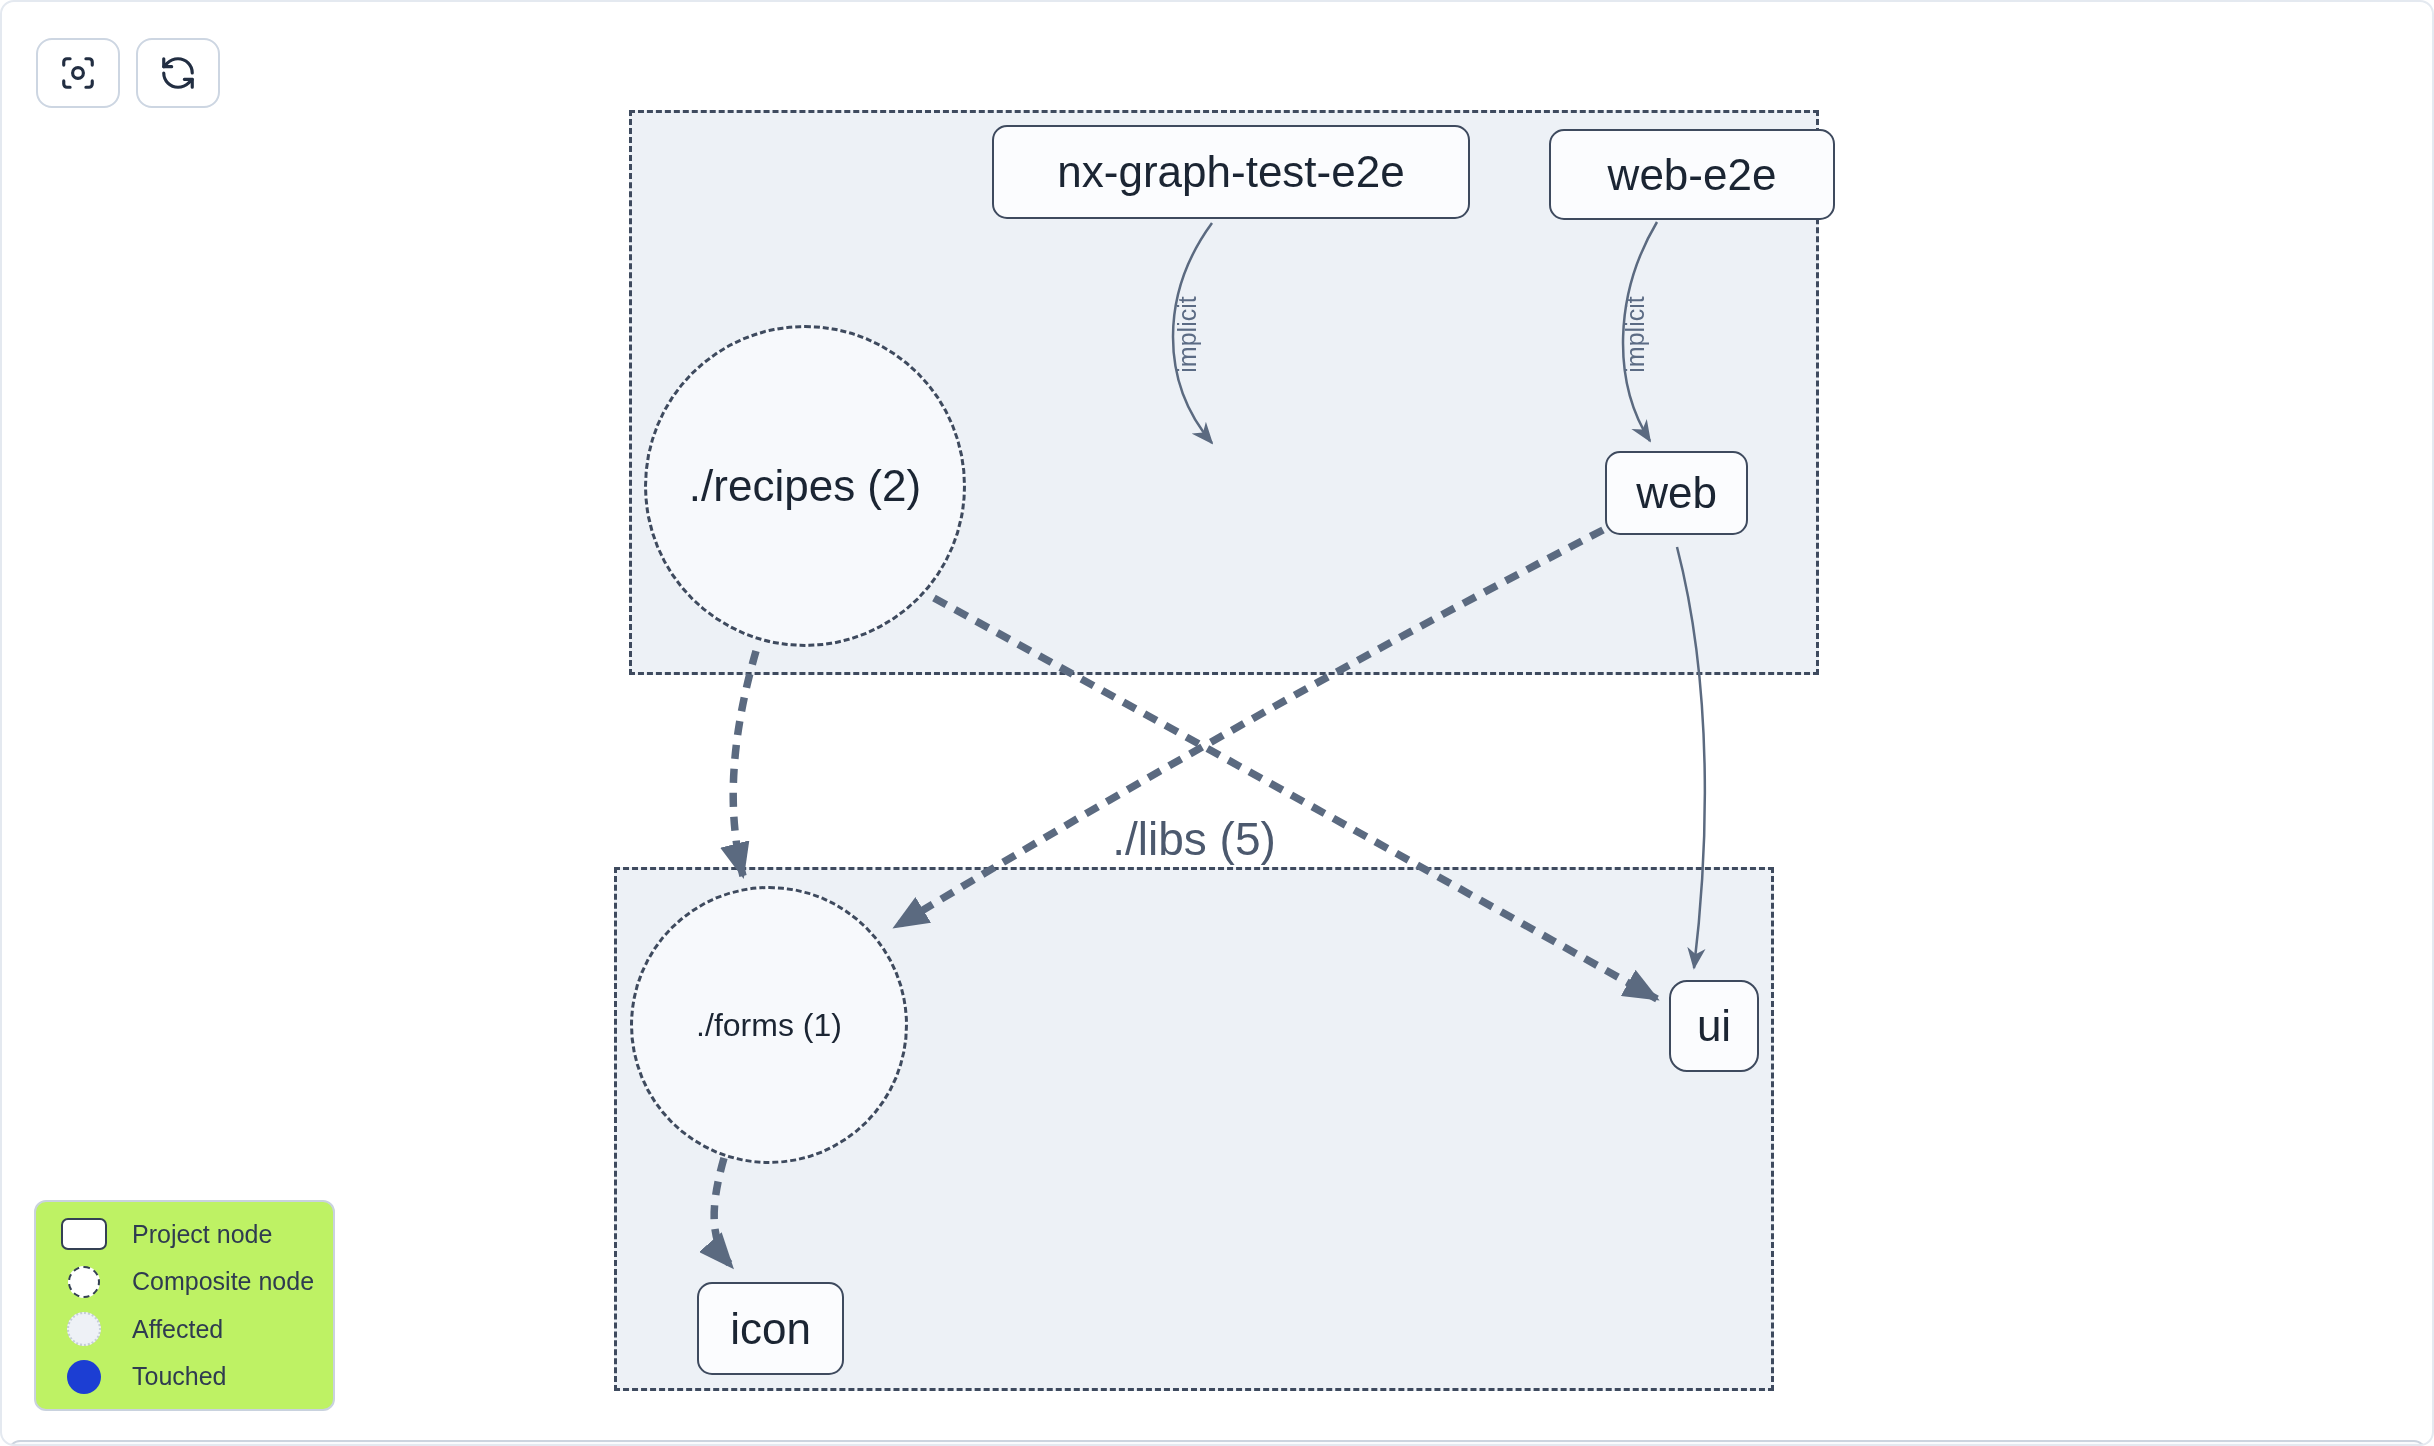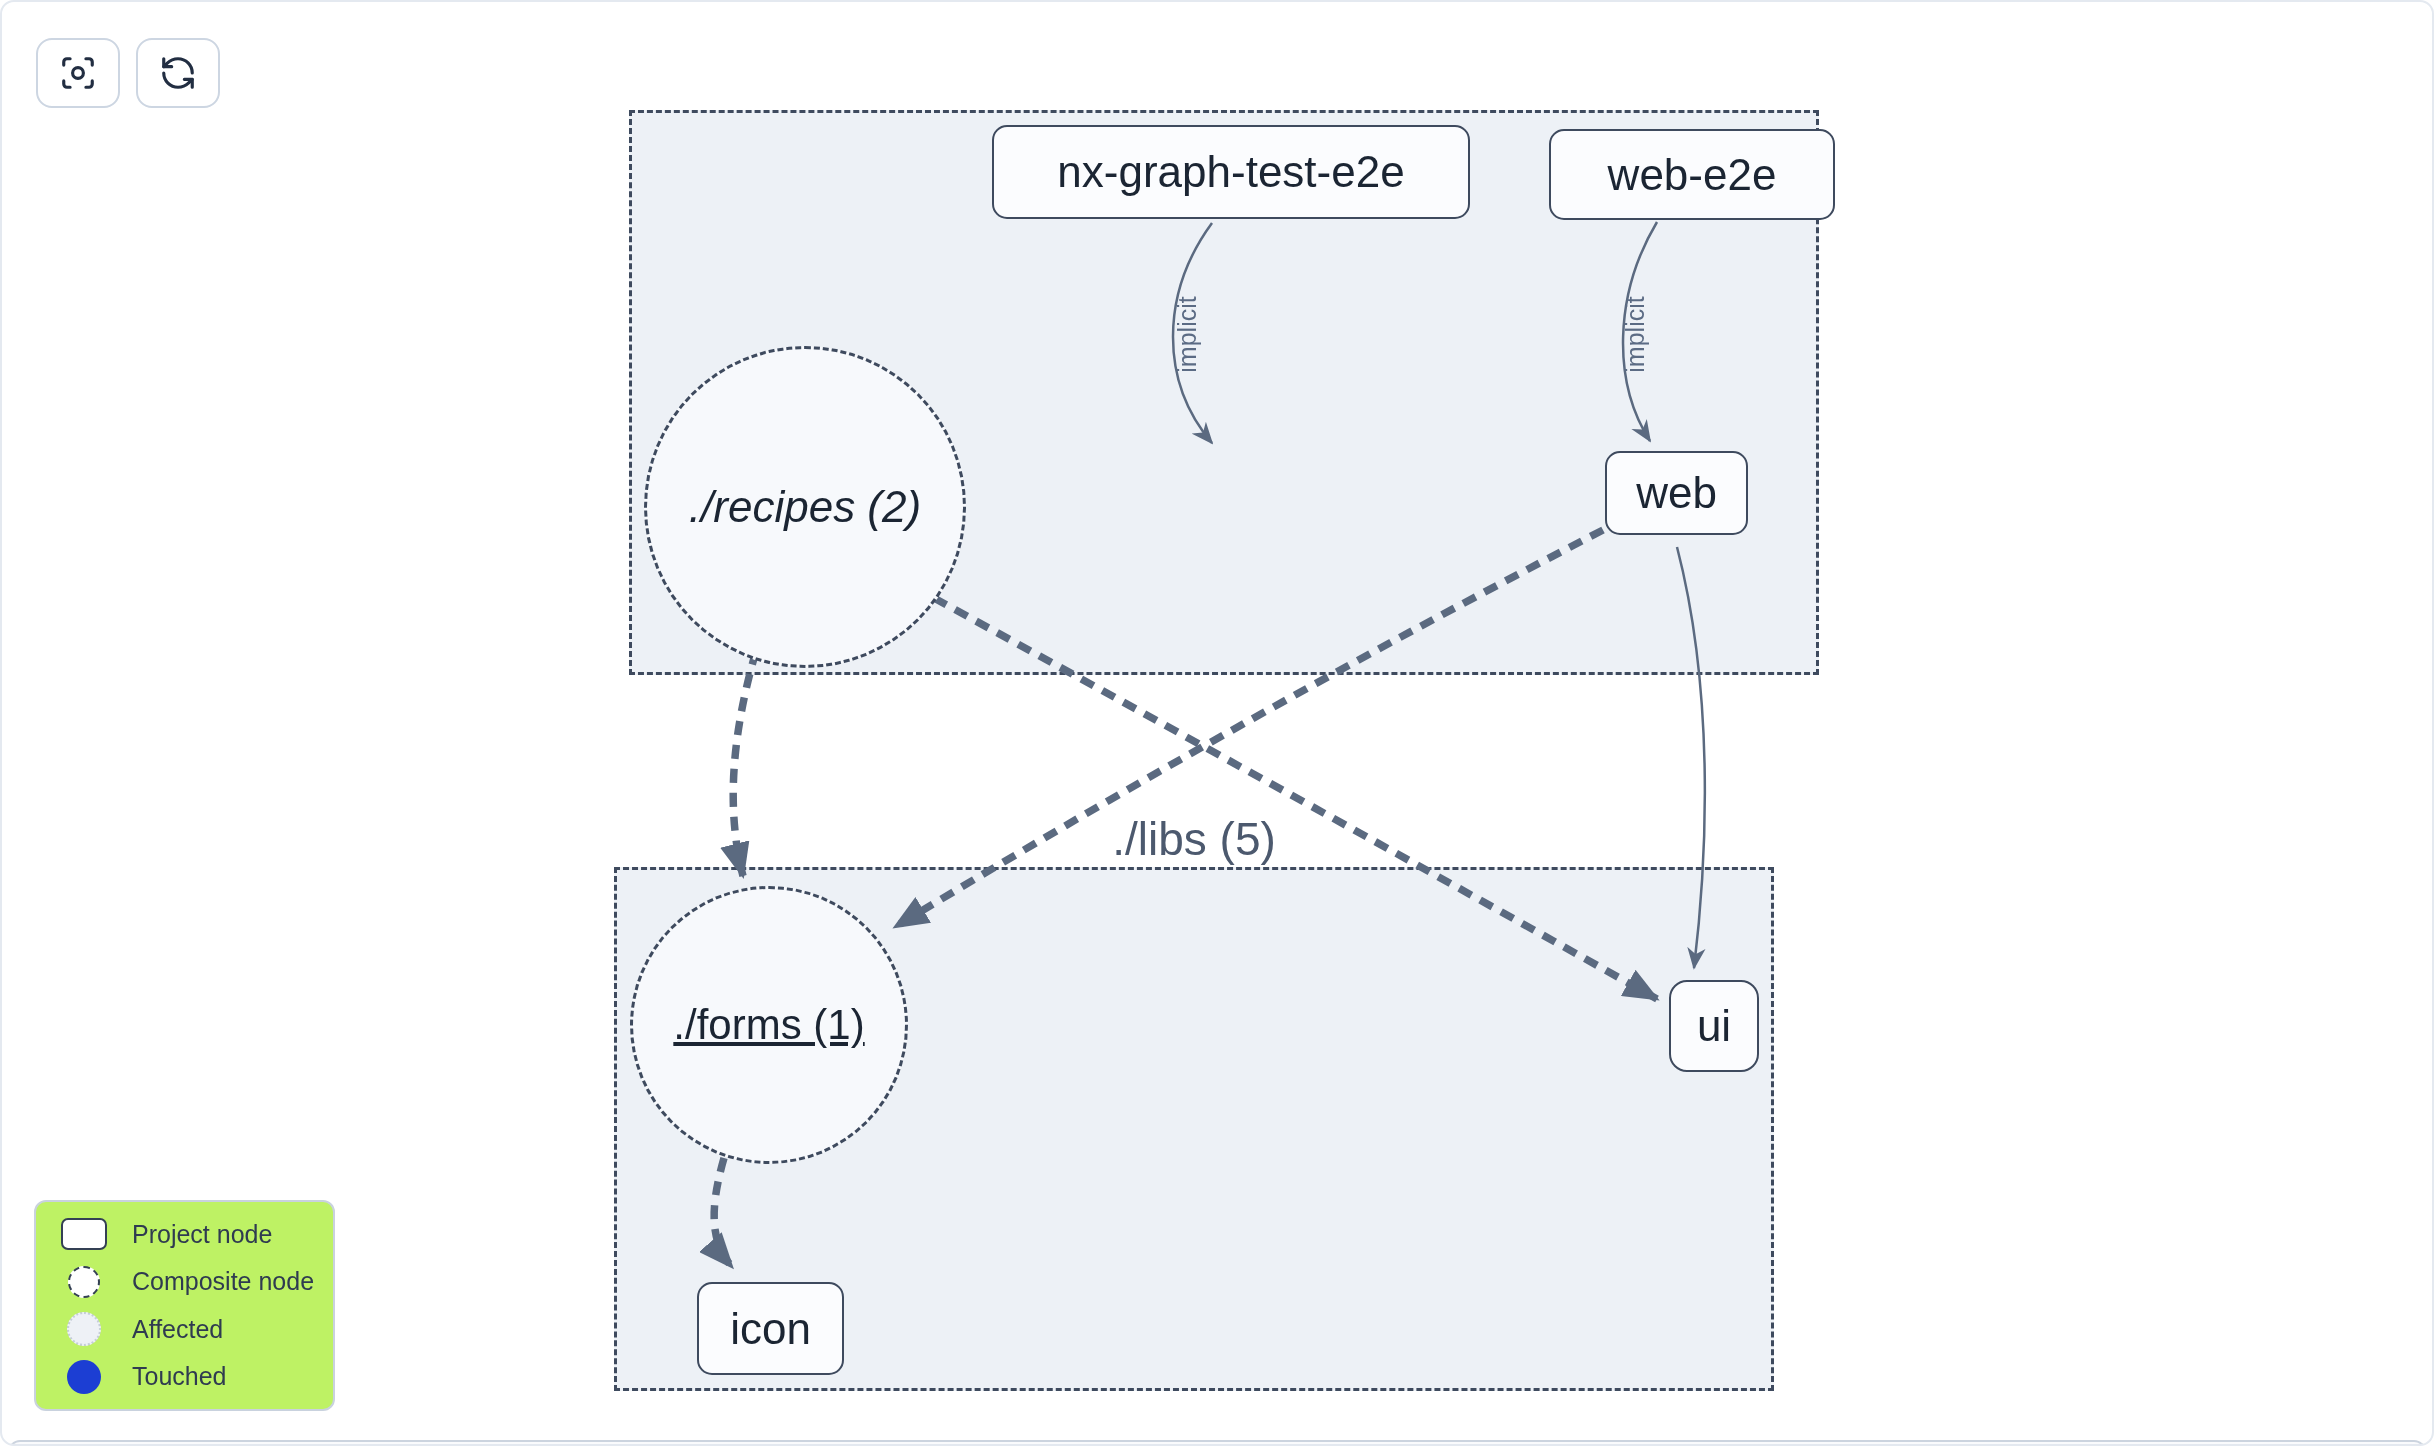--- a/index.html
+++ b/index.html
@@ -81,22 +81,22 @@
   .composite {
     position: absolute;
     display: flex; align-items: center; justify-content: center;
     border: 3px dashed #3e4a5e;
     border-radius: 50%;
     background: #f7f9fc;
     font-size: 44px; color: #1b2533;
     z-index: 3; cursor: pointer;
     white-space: nowrap;
   }
-  #node-recipes { left: 642px; top: 344px; width: 322px; height: 322px; font-style: italic; }
-  #node-forms   { left: 628px; top: 884px; width: 278px; height: 278px; font-size: 42px; text-decoration: underline; }
+  #node-recipes { left: 642px; top: 323px; width: 322px; height: 322px; }
+  #node-forms   { left: 628px; top: 884px; width: 278px; height: 278px; font-size: 32px; }
 
   
   .legend {
     position: absolute;
     left: 32px; top: 1198px; width: 301px; height: 211px;
     background: #bef264;
     border: 2px solid #c9d2de;
     border-radius: 12px;
     z-index: 10;
     display: flex; flex-direction: column; justify-content: space-evenly;

